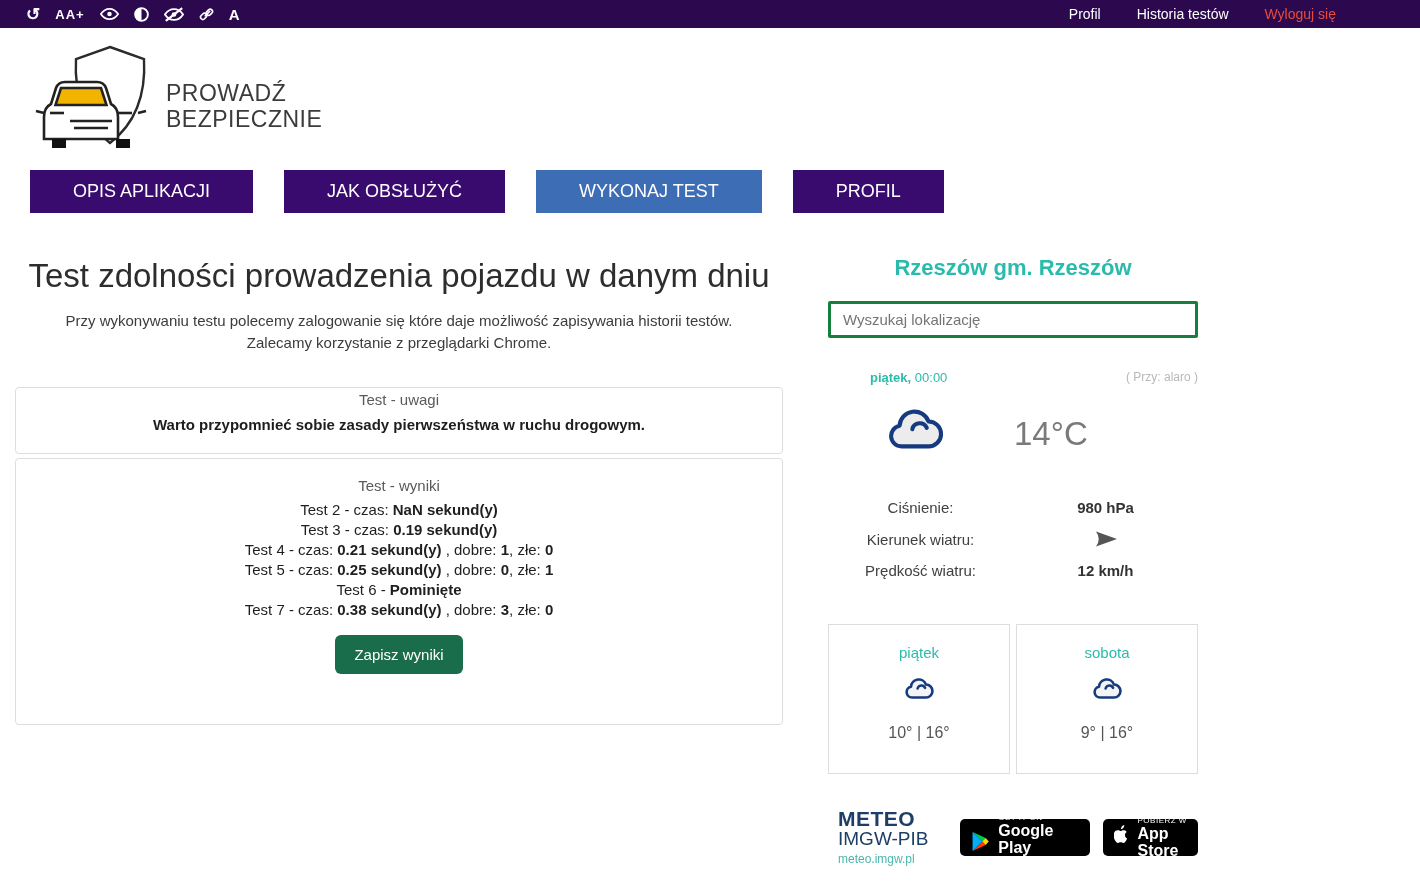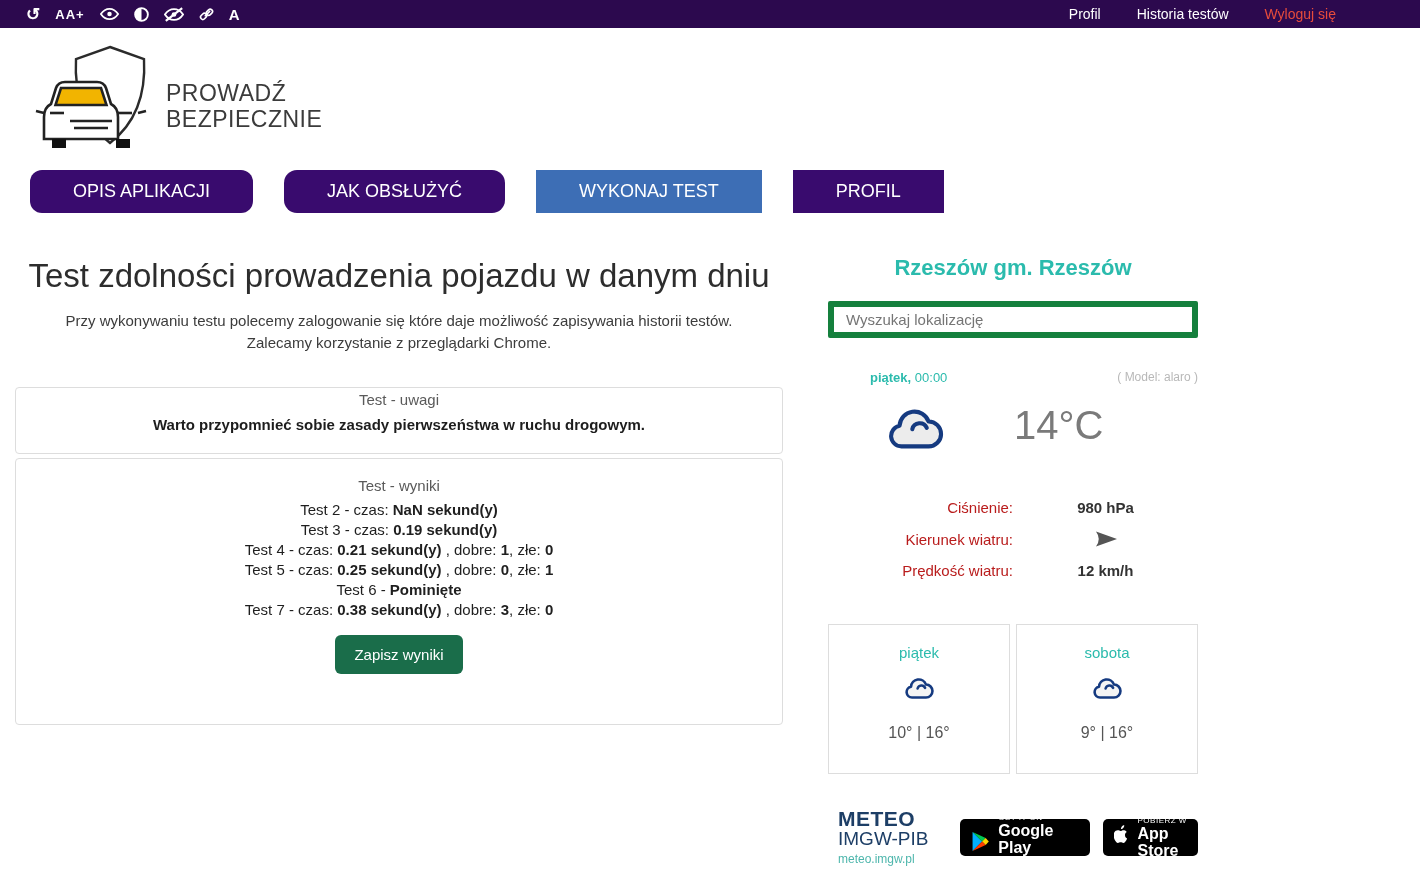--- a/index.html
+++ b/index.html
@@ -44,33 +44,33 @@
   .card.results { margin-top:4px; padding:18px 10px 50px; }
   .result-rows { margin-top:6px; }
   .result-row { text-align:center; font-size:15px; color:#1f1f1f; line-height:20px; }
   .result-row b { font-weight:bold; }
   .save-btn { display:block; margin:15px auto 0; background:#1a6d4a; color:#fff; border:none;
               border-radius:6px; font-size:15px; padding:11px 19px; cursor:pointer;
               font-family:"Liberation Sans", sans-serif; }
 
   
   .wx-title { text-align:center; color:#2bbbad; font-size:22px; font-weight:bold; margin-top:12px; }
-  .wx-search { margin-top:20px; width:100%; height:37px; border:6px solid #15803d; border-radius:2px;
+  .wx-search { margin-top:20px; width:100%; height:37px; border:3px solid #15803d; border-radius:2px;
                padding:0 12px; font-size:15px; color:#444; font-family:"Liberation Sans", sans-serif; }
   .wx-search::placeholder { color:#757575; }
   .wx-daterow { margin-top:32px; display:flex; justify-content:space-between; align-items:flex-start; }
   .wx-day { margin-left:42px; font-size:13px; color:#2bbbad; }
   .wx-day b { font-weight:bold; }
   .wx-model { font-size:12px; color:#b8b8b8; }
   .wx-current { margin-top:18px; display:flex; align-items:flex-start; }
   .wx-cloud-big { margin-left:58px; margin-top:6px; }
-  .wx-temp { margin-left:70px; font-size:40px; color:#7a7a7a; margin-top:0; }
+  .wx-temp { margin-left:70px; font-size:33px; color:#7a7a7a; margin-top:12px; }
   .wx-details { margin-top:42px; }
   .wx-detail-row { display:grid; grid-template-columns:1fr 1fr; align-items:center; margin-bottom:13px; }
-  .wx-detail-label { text-align:right; color:#b91c1c; font-size:15px; }
+  .wx-detail-label { text-align:center; color:#404040; font-size:15px; }
   .wx-detail-value { text-align:center; color:#333; font-size:15px; font-weight:bold; }
   .wind-arrow { display:flex; justify-content:center; }
 
   .wx-forecast { margin-top:45px; display:flex; gap:6px; }
   .fc-card { flex:1; border:1px solid #ddd; height:150px; display:flex; flex-direction:column;
              align-items:center; background:#fff; }
   .fc-day { color:#2bbbad; font-size:15px; margin-top:19px; }
   .fc-icon { margin-top:17px; }
   .fc-temps { color:#555; font-size:16px; margin-top:19px; }
 
@@ -152,22 +152,22 @@
       <rect x="86" y="96" width="14" height="9" fill="#111"></rect>
     </svg>
   </span>
   <div class="logo-text">
     <div>PROWADŹ</div>
     <div>BEZPIECZNIE</div>
   </div>
 </div>
 
 <div class="nav">
-  <div class="nav-btn" style="background: rgb(57, 11, 110); border-radius: 12px;">OPIS APLIKACJI</div>
-  <div class="nav-btn" style="background: rgb(57, 11, 110); border-radius: 13px;">JAK OBSŁUŻYĆ</div>
+  <div class="nav-btn" style="background: rgb(57, 11, 110);">OPIS APLIKACJI</div>
+  <div class="nav-btn" style="background: rgb(57, 11, 110);">JAK OBSŁUŻYĆ</div>
   <div class="nav-btn active" style="background: rgb(61, 110, 181);">WYKONAJ TEST</div>
   <div class="nav-btn" style="background: rgb(57, 11, 110);">PROFIL</div>
 </div>
 
 <div class="main-wrap">
 
   <div class="left-col">
     <h1 class="page-title">Test zdolności prowadzenia pojazdu w danym dniu</h1>
     <div class="intro">
       <div>Przy wykonywaniu testu polecemy zalogowanie się które daje możliwość zapisywania historii testów.</div>
@@ -195,21 +195,21 @@
 
   <div class="right-col">
     <div class="wx-title">Rzeszów gm. Rzeszów</div>
     <input class="wx-search" type="text" placeholder="Wyszukaj lokalizację" style="">
 
     <div class="wx-daterow">
       <span class="wx-day">
         <b>piątek,</b>
         <span>00:00</span>
       </span>
-      <span class="wx-model">( Model: alaro )</span>
+      <span class="wx-model">( Przy: alaro )</span>
     </div>
 
     <div class="wx-current">
       <span class="wx-cloud-big">
         <svg width="58" height="44" viewBox="0 0 64 48">
           <path d="M47 41 H17 a11.5 11.5 0 0 1 -2-22.8 A16.5 16.5 0 0 1 47 13.5 a12.3 12.3 0 0 1 0 27.5z" fill="#ececec" stroke="#153a80" stroke-width="4.5" stroke-linejoin="round"></path>
           <path d="M29 22 a8.5 8.5 0 0 1 16 -1.5" fill="none" stroke="#153a80" stroke-width="4.5" stroke-linecap="round"></path>
         </svg>
       </span>
       <span class="wx-temp">14°C</span>

